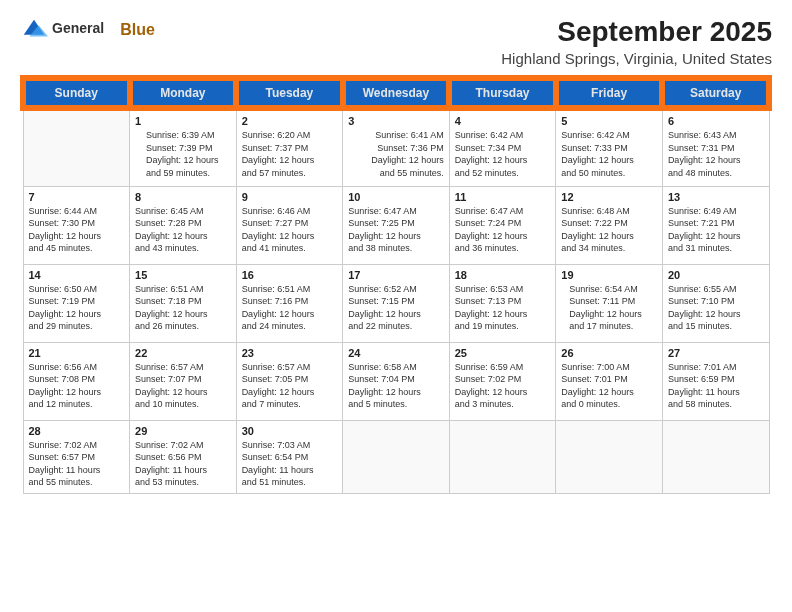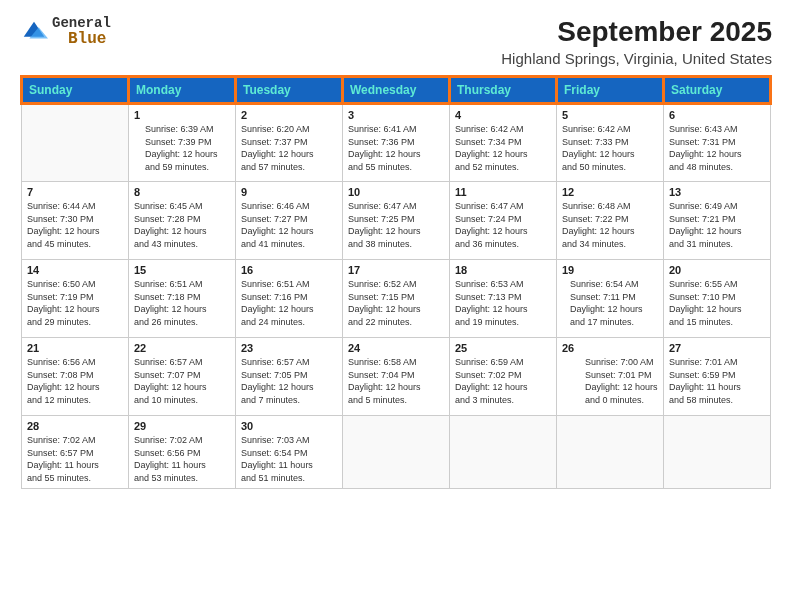--- a/index.html
+++ b/index.html
@@ -22,23 +22,22 @@
       justify-content: space-between;
       margin-bottom: 8px;
     }
     .logo {
       display: flex;
       align-items: center;
       gap: 4px;
     }
     .logo-text {
       display: flex;
-      flex-direction: column;
+      flex-direction: row;
       line-height: 1.1;
-      font-family: Liberation Mono, monospace;
     }
     .logo-general {
       font-size: 14px;
       font-weight: bold;
       color: #333;
     }
     .logo-blue {
       font-size: 16px;
       font-weight: bold;
       color: #a16207;
@@ -62,26 +61,26 @@
       color: #444;
       margin-top: 2px;
     }
     .calendar-table {
       width: 100%;
       border-collapse: collapse;
       table-layout: fixed;
     }
     .calendar-table th {
       background-color: #1565c0;
-      color: #5eead4;
+      color: #e5e5e5;
       font-size: 12px;
       font-weight: bold;
       padding: 5px 6px;
-      text-align: left;
-      border: 3px solid #f97316;
+      text-align: center;
+      border: 6px solid #f97316;
     }
     .calendar-table td {
       border: 1px solid #ccc;
       vertical-align: top;
       padding: 4px 5px;
       font-size: 9.5px;
       color: #333;
       height: 78px;
     }
     .day-num {
@@ -152,21 +151,21 @@
           </td>
           <td>
             <span class="day-num">2</span>
             <div class="day-info" style="white-space: pre-line;">Sunrise: 6:20 AM
 Sunset: 7:37 PM
 Daylight: 12 hours
 and 57 minutes.</div>
           </td>
           <td>
             <span class="day-num">3</span>
-            <div class="day-info" style="white-space: pre-line;">Sunrise: 6:41 AM
+            <div class="day-info" style="white-space: pre-line; text-align: right;">Sunrise: 6:41 AM
 Sunset: 7:36 PM
 Daylight: 12 hours
 and 55 minutes.</div>
           </td>
           <td>
             <span class="day-num">4</span>
             <div class="day-info" style="white-space: pre-line;">Sunrise: 6:42 AM
 Sunset: 7:34 PM
 Daylight: 12 hours
 and 52 minutes.</div>
@@ -319,21 +318,21 @@
           </td>
           <td>
             <span class="day-num">25</span>
             <div class="day-info" style="white-space: pre-line;">Sunrise: 6:59 AM
 Sunset: 7:02 PM
 Daylight: 12 hours
 and 3 minutes.</div>
           </td>
           <td>
             <span class="day-num">26</span>
-            <div class="day-info" style="white-space: pre-line; margin-left: 23px;">Sunrise: 7:00 AM
+            <div class="day-info" style="white-space: pre-line;">Sunrise: 7:00 AM
 Sunset: 7:01 PM
 Daylight: 12 hours
 and 0 minutes.</div>
           </td>
           <td>
             <span class="day-num">27</span>
             <div class="day-info" style="white-space: pre-line;">Sunrise: 7:01 AM
 Sunset: 6:59 PM
 Daylight: 11 hours
 and 58 minutes.</div>

